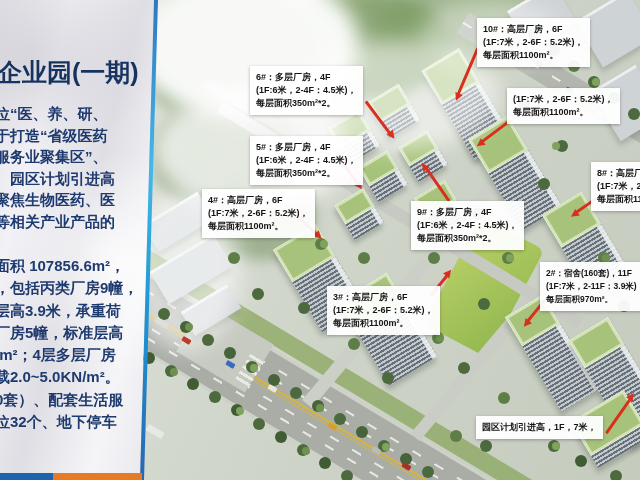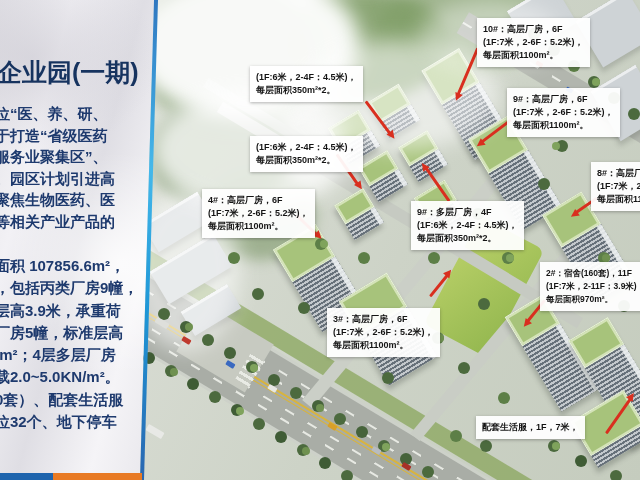--- a/index.html
+++ b/index.html
@@ -200,29 +200,30 @@
     <div class="arrow" style="left:545px;top:299px;width:27px;transform:rotate(129deg)"></div>
     <div class="arrow" style="left:430px;top:295px;width:27px;transform:rotate(-51deg)"></div>
     <div class="arrow" style="left:606px;top:432px;width:42px;transform:rotate(-55deg)"></div>
 
     <div class="callout" style="left:477px;top:18px;">
       <div>10#：高层厂房，6F</div>
       <div>(1F:7米，2-6F：5.2米)，</div>
       <div>每层面积1100m²。</div>
     </div>
     <div class="callout" style="left:250px;top:66px;">
+      <div>6#：多层厂房，4F</div>
       <div>(1F:6米，2-4F：4.5米)，</div>
       <div>每层面积350m²*2。</div>
     </div>
     <div class="callout" style="left:507px;top:88px;">
-      <div>9#：高层厂房，6F</div>
       <div>(1F:7米，2-6F：5.2米)，</div>
       <div>每层面积1100m²。</div>
     </div>
     <div class="callout" style="left:250px;top:136px;">
+      <div>5#：多层厂房，4F</div>
       <div>(1F:6米，2-4F：4.5米)，</div>
       <div>每层面积350m²*2。</div>
     </div>
     <div class="callout" style="left:591px;top:162px;">
       <div>8#：高层厂房，</div>
       <div>(1F:7米，2-6</div>
       <div>每层面积1100</div>
     </div>
     <div class="callout" style="left:202px;top:189px;">
       <div>4#：高层厂房，6F</div>
@@ -232,27 +233,27 @@
     <div class="callout" style="left:411px;top:201px;">
       <div>9#：多层厂房，4F</div>
       <div>(1F:6米，2-4F：4.5米)，</div>
       <div>每层面积350m²*2。</div>
     </div>
     <div class="callout" style="left:540px;top:262px;font-size:8.5px;">
       <div>2#：宿舍(160套)，11F</div>
       <div>(1F:7米，2-11F：3.9米)，</div>
       <div>每层面积970m²。</div>
     </div>
-    <div class="callout" style="left:327px;top:308px;">
+    <div class="callout" style="left:327px;top:286px;">
       <div>3#：高层厂房，6F</div>
       <div>(1F:7米，2-6F：5.2米)，</div>
       <div>每层面积1100m²。</div>
     </div>
     <div class="callout" style="left:476px;top:416px;">
-      <div>配套生活服，1F，7米，</div>
+      <div>园区计划引进高，1F，7米，</div>
     </div>
   </div>
 
   <div class="sidebar">
     <div class="sb-title">企业园(一期)</div>
     <div class="sb-p p1">
       <div>位“医、养、研、</div>
       <div>于打造“省级医药</div>
       <div>服务业聚集区”、</div>
       <div>。园区计划引进高</div>

